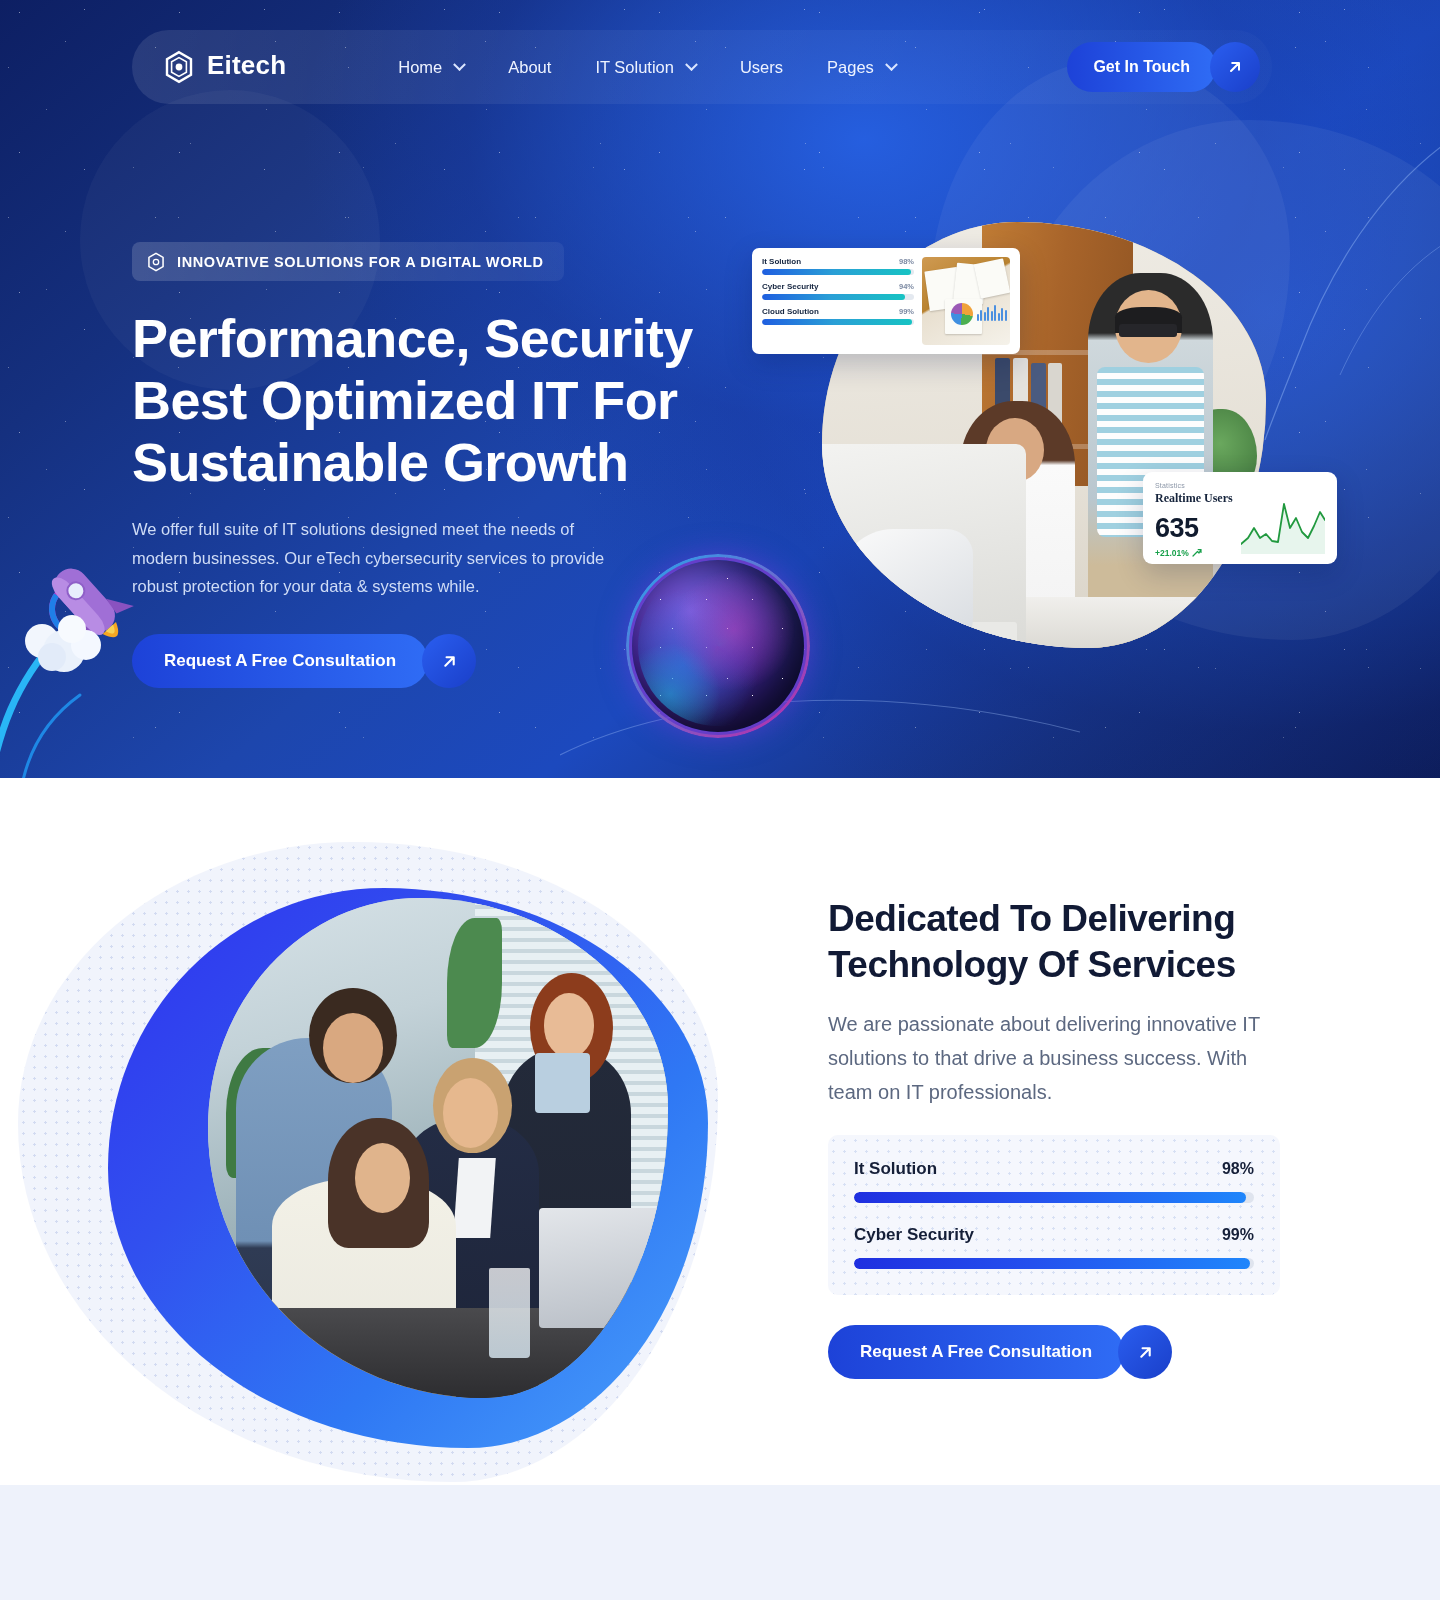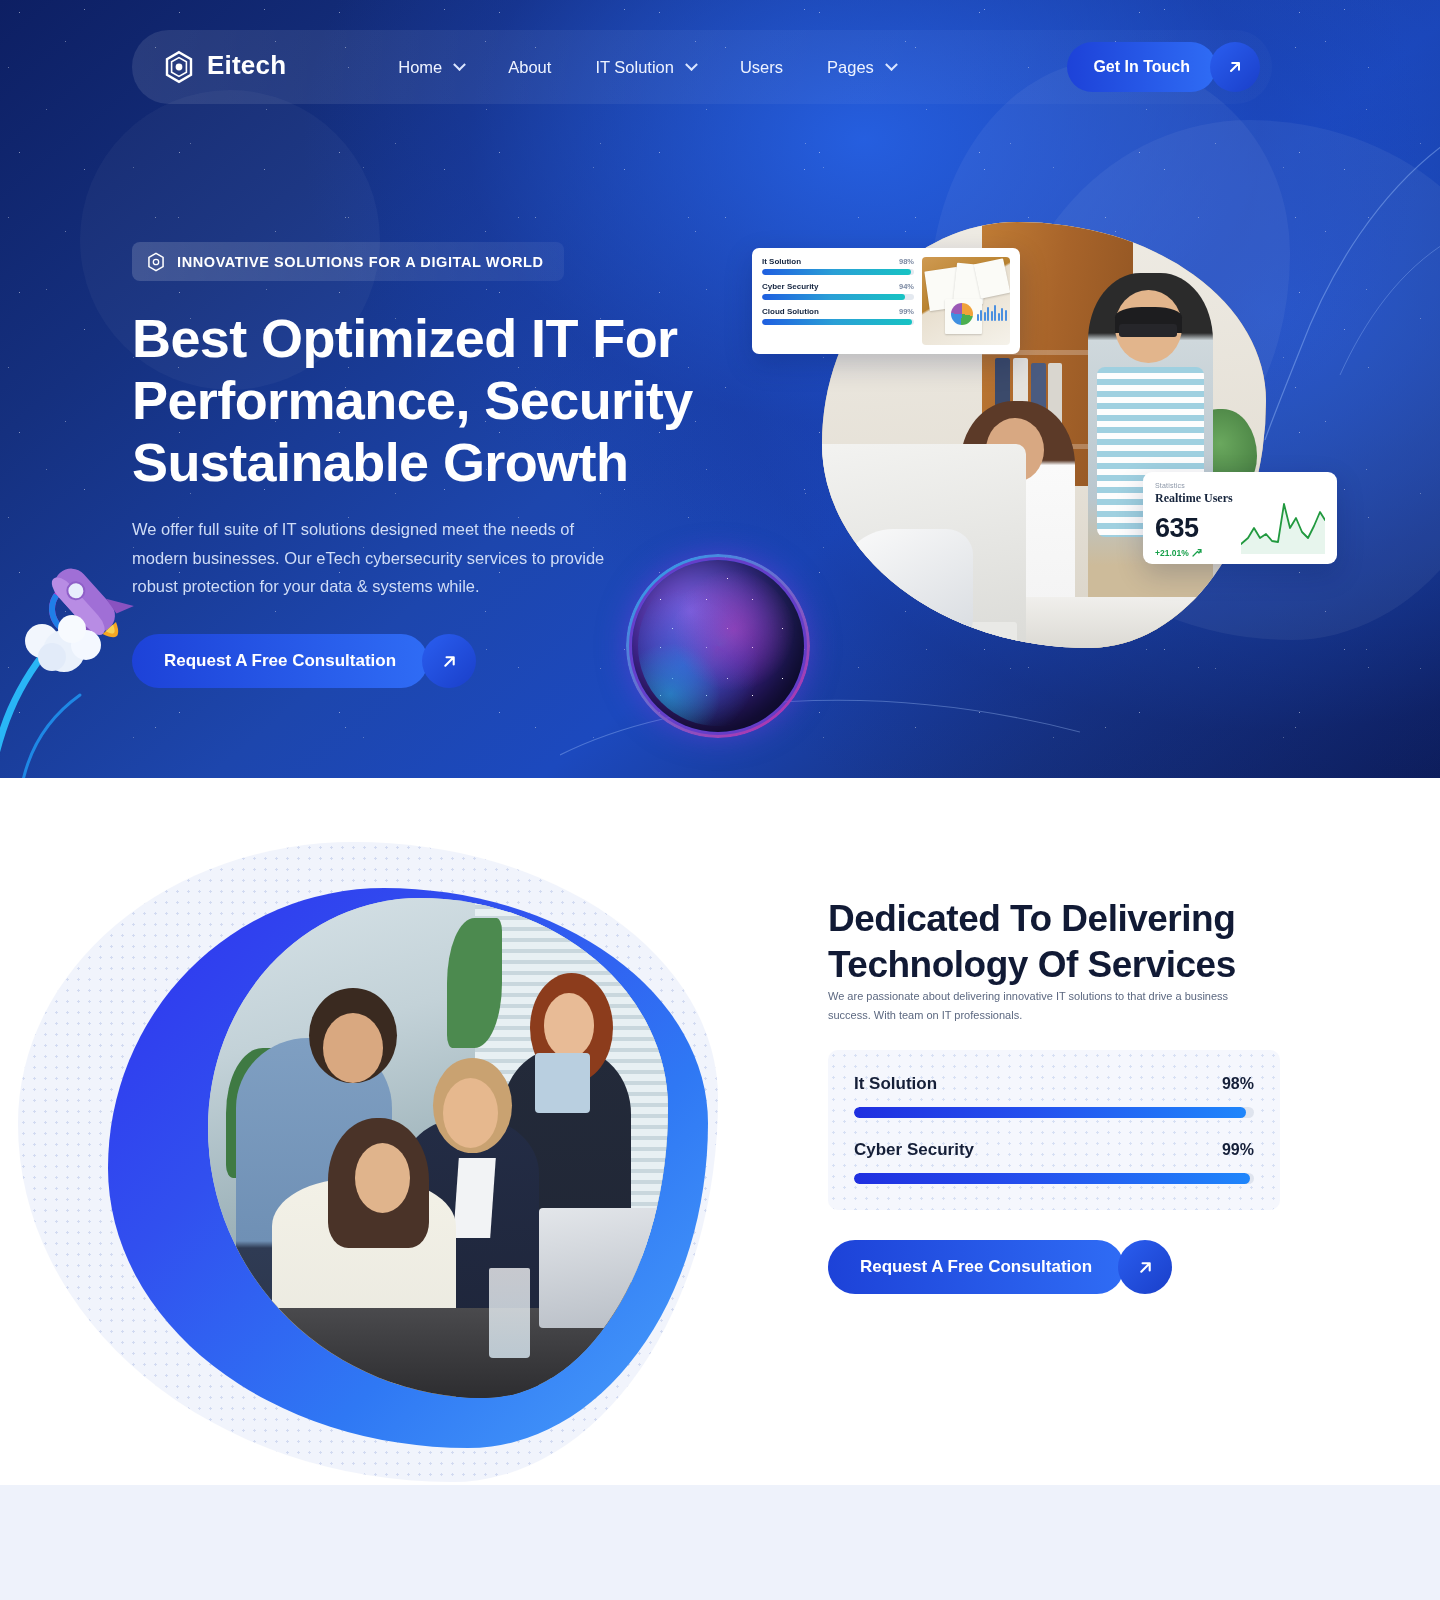--- a/index.html
+++ b/index.html
@@ -220,21 +220,21 @@
   .ap-head { position:absolute; border-radius:50%; }
 
   .about-right { position:absolute; left:828px; top:874px; width:460px; }
   .about-badge {
     display:inline-flex; align-items:center; gap:10px; height:34px; padding:0 18px 0 12px;
     border-radius:8px; background:#eef2fb; color:#1f5ae8; font-size:14.5px; font-weight:bold;
     letter-spacing:.5px; white-space:nowrap;
   }
   .about-title { color:#111a35; font-size:37px; line-height:1.23; font-weight:bold;
     margin-top:22px; letter-spacing:-.5px; }
-  .about-para { color:#5c6880; font-size:11px; line-height:1.7; width:440px; }
+  .about-para { color:#5c6880; font-size:20px; line-height:1.7; margin-top:20px; width:440px; }
   .about-bars {
     margin-top:26px; width:452px; border-radius:10px; padding:24px 26px 26px;
     background:#f5f7fd;
     background-image:radial-gradient(rgba(160,180,225,.35) 1px, transparent 1.2px);
     background-size:11px 11px;
   }
   .ab-row + .ab-row { margin-top:22px; }
   .ab-head { display:flex; justify-content:space-between; align-items:baseline; }
   .ab-name { font-size:17px; color:#151f38; font-weight:bold; }
   .ab-pct { font-size:16px; color:#151f38; font-weight:bold; }
@@ -308,22 +308,22 @@
   <div class="hero-left">
     <div class="badge">
       <svg width="20" height="20" viewBox="0 0 34 34">
         <path d="M17 2.2 L29 9.1 L29 24.9 L17 31.8 L5 24.9 L5 9.1 Z" fill="none" stroke="#ffffff" stroke-width="2.6"></path>
         <circle cx="17" cy="17" r="4.6" fill="none" stroke="#fff" stroke-width="2.2"></circle>
       </svg>
       <span>INNOVATIVE SOLUTIONS FOR A DIGITAL WORLD</span>
     </div>
 
     <h1 class="hero-title">
+      <div>Performance, Security</div>
       <div>Best Optimized IT For</div>
-      <div>Performance, Security</div>
       <div>Sustainable Growth</div>
     </h1>
 
     <p class="hero-para">We offer full suite of IT solutions designed meet the needs of modern businesses. Our eTech cybersecurity services to provide robust protection for your data &amp; systems while.</p>
 
     <div class="hero-cta">
       <button class="btn-pill">Request A Free Consultation</button>
       <button class="btn-circle">
         <svg width="21" height="21" viewBox="0 0 20 20">
           <path d="M6 14 L14 6 M7.2 6 H14 V12.8" fill="none" stroke="#fff" stroke-width="2" stroke-linecap="round" stroke-linejoin="round"></path>

